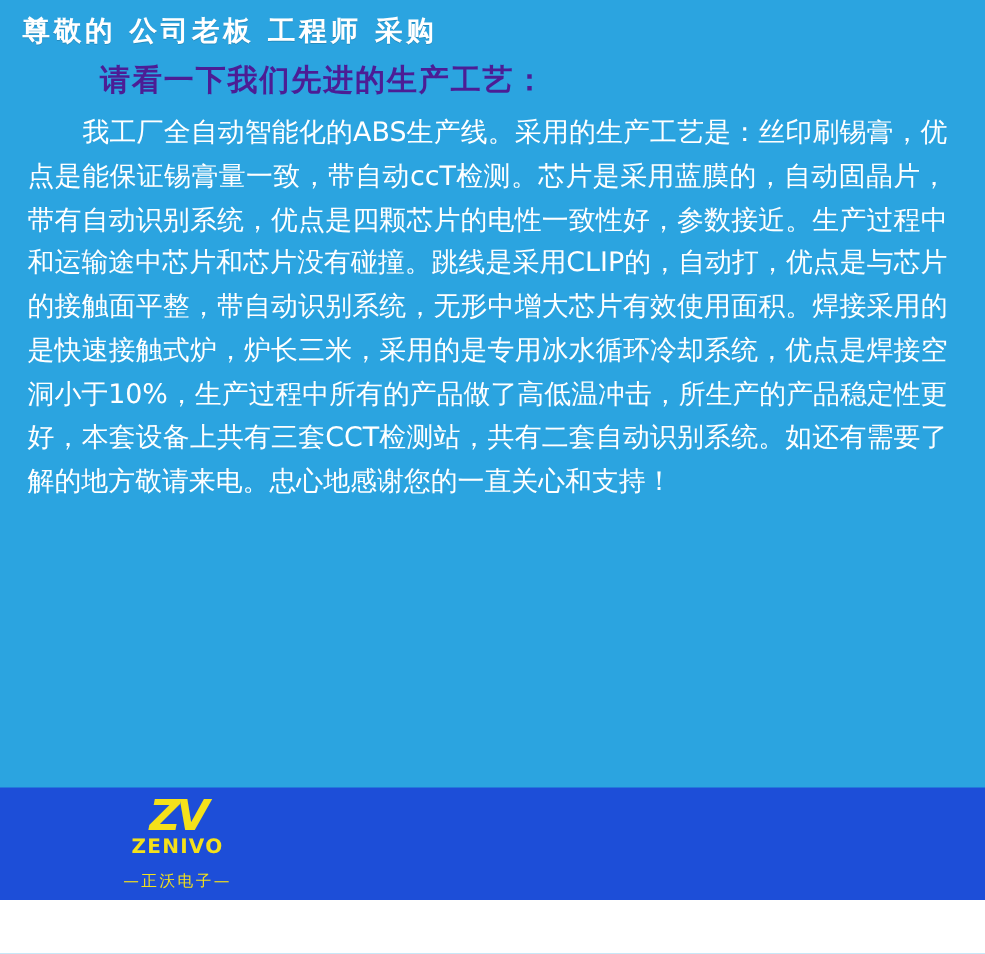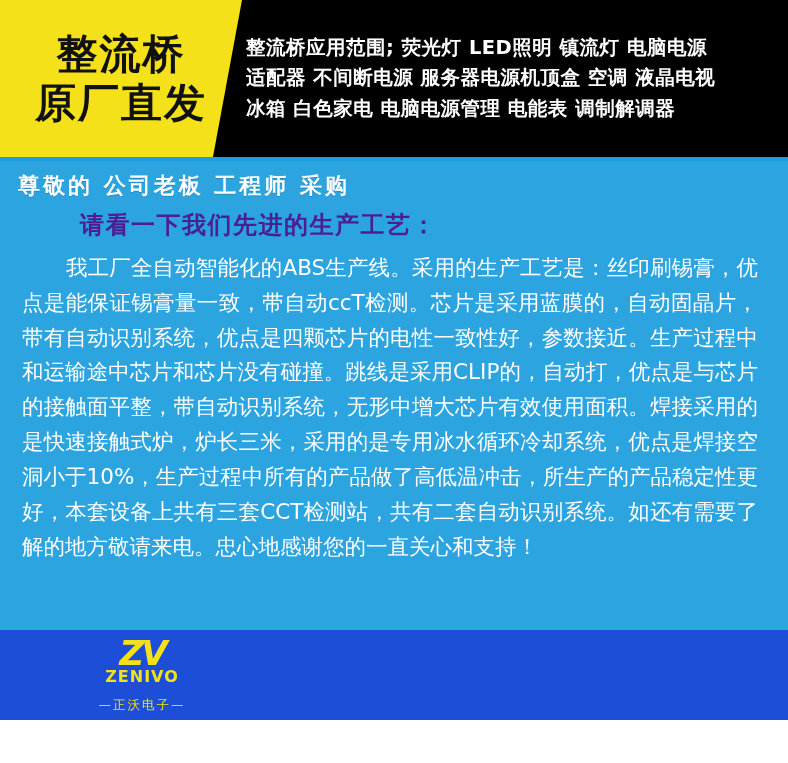--- a/index.html
+++ b/index.html
@@ -161,31 +161,20 @@
     width: 788px;
     height: 43px;
     background: #ffffff;
   }
 </style>
 </head>
 <body>
 
 <div class="poster">
 
-  <div class="top-banner">
-    <div class="brand-block">
-      <div class="brand-line">整流桥</div>
-      <div class="brand-line">原厂直发</div>
-    </div>
-    <div class="banner-text">
-      <div class="banner-line">整流桥应用范围; 荧光灯 LED照明 镇流灯 电脑电源</div>
-      <div class="banner-line">适配器 不间断电源 服务器电源机顶盒 空调 液晶电视</div>
-      <div class="banner-line">冰箱 白色家电 电脑电源管理 电能表 调制解调器</div>
-    </div>
-  </div>
 
   <div class="salutation">尊敬的 公司老板 工程师 采购</div>
   <div class="subtitle">请看一下我们先进的生产工艺：</div>
 
   <div class="body-copy">
     <p>我工厂全自动智能化的ABS生产线。采用的生产工艺是：丝印刷锡膏，优点是能保证锡膏量一致，带自动ccT检测。芯片是采用蓝膜的，自动固晶片，带有自动识别系统，优点是四颗芯片的电性一致性好，参数接近。生产过程中和运输途中芯片和芯片没有碰撞。跳线是采用CLIP的，自动打，优点是与芯片的接触面平整，带自动识别系统，无形中增大芯片有效使用面积。焊接采用的是快速接触式炉，炉长三米，采用的是专用冰水循环冷却系统，优点是焊接空洞小于10%，生产过程中所有的产品做了高低温冲击，所生产的产品稳定性更好，本套设备上共有三套CCT检测站，共有二套自动识别系统。如还有需要了解的地方敬请来电。忠心地感谢您的一直关心和支持！</p>
   </div>
 
   <div class="bottom-bar">
     <div class="logo-block">

